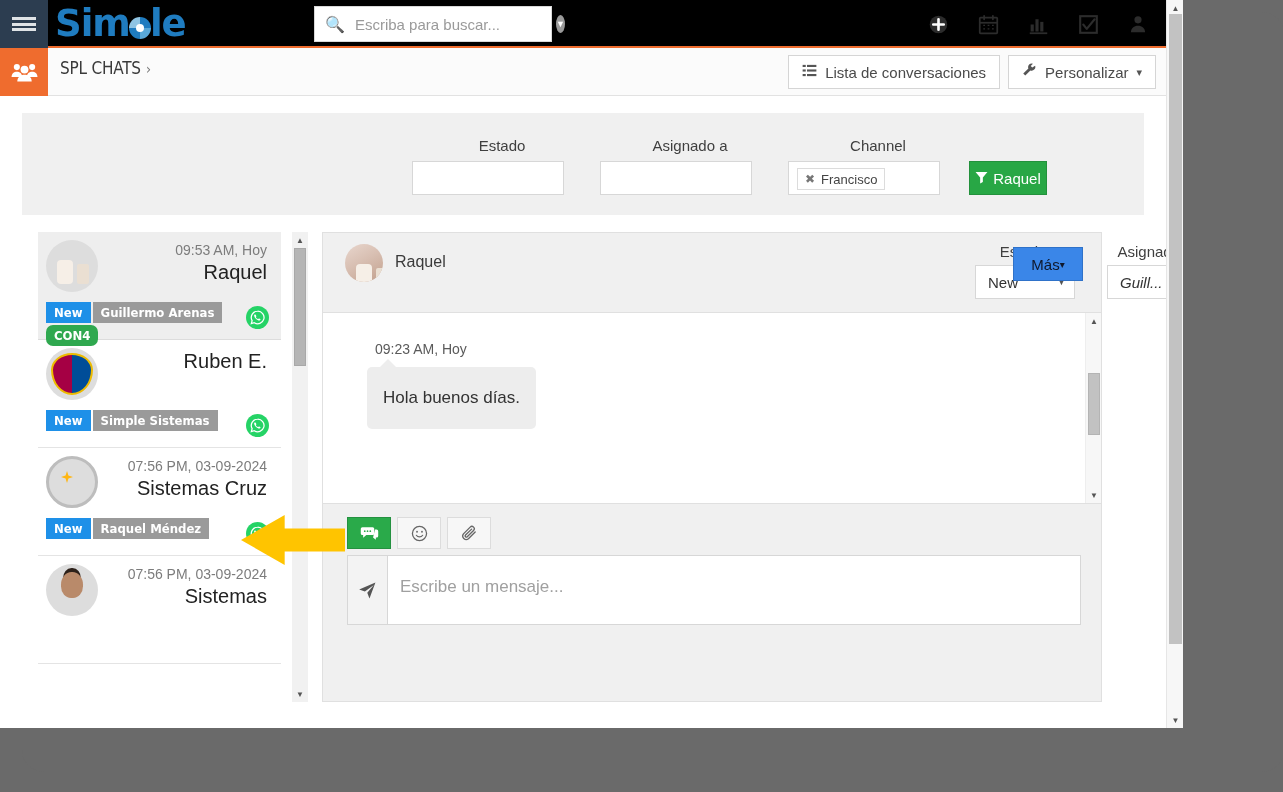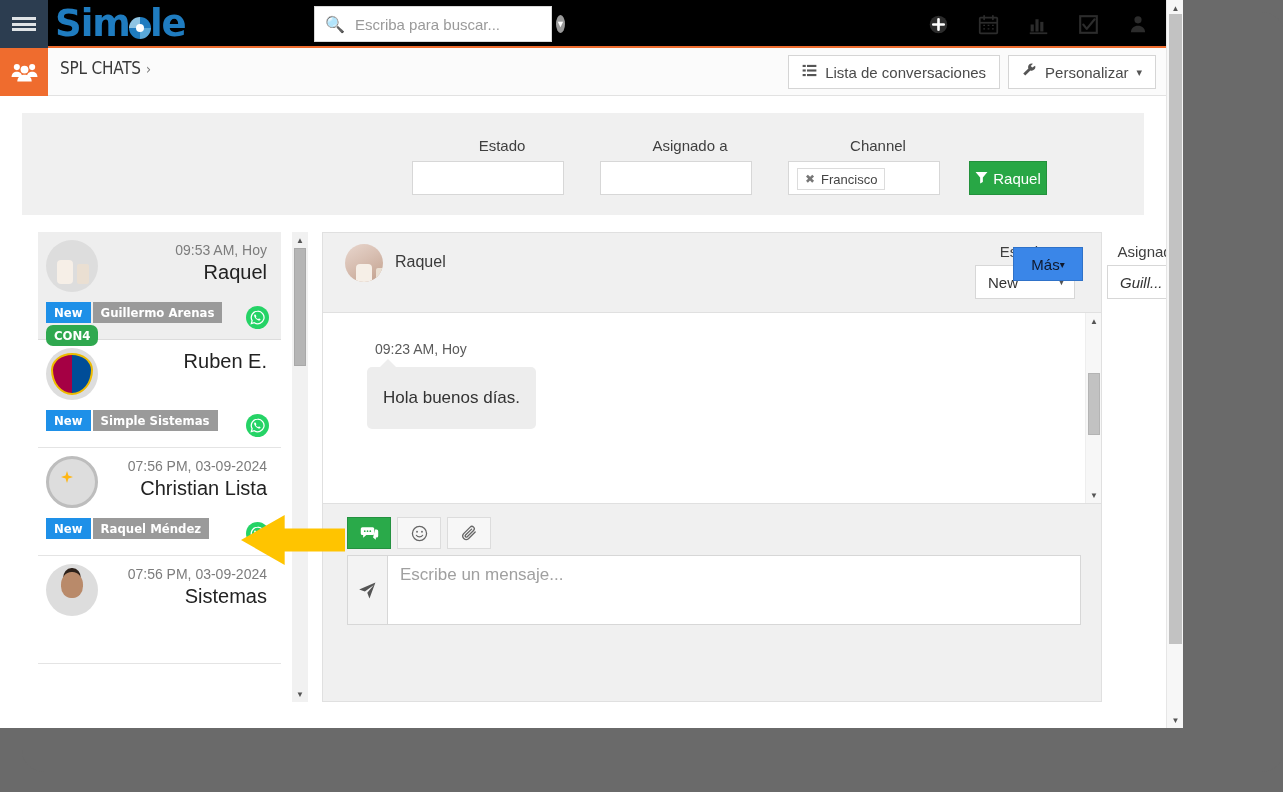--- a/index.html
+++ b/index.html
@@ -349,21 +349,21 @@
     position: absolute; left: 24px; top: 51px;
     width: 734px; height: 70px; display: flex;
   }
   #send-btn {
     width: 40px; background: #f3f3f3; border: 1px solid #d7d7d7; border-right: 0;
     display: flex; align-items: center; justify-content: center;
     color: #555; cursor: pointer; font-size: 17px;
   }
   #msg-input {
     flex: 1; border: 1px solid #d7d7d7; background: #fff;
-    padding: 9px 12px; font-size: 17px; color: #333; resize: none;
+    padding: 21px 12px; font-size: 17px; color: #333; resize: none;
     outline: none; font-family: "Liberation Sans", sans-serif;
   }
   #msg-input::placeholder { color: #a0a0a0; }
 
   
   .yarrow {
     position: absolute;
     background: #ffc400;
     clip-path: polygon(0 50%, 42% 0, 42% 27%, 100% 27%, 100% 73%, 42% 73%, 42% 100%);
     z-index: 40;
@@ -539,21 +539,21 @@
           <svg width="15" height="15" viewBox="0 0 24 24">
               <path d="M12 2a10 10 0 0 0-8.6 15l-1.3 4.6 4.8-1.3A10 10 0 1 0 12 2z" fill="none" stroke="#fff" stroke-width="2"></path>
               <path d="M8.6 7.4c.3 0 .6 0 .8.5l.8 1.9c.1.3 0 .5-.2.7l-.5.6c-.2.2-.2.4 0 .7a8 8 0 0 0 3.2 2.7c.3.1.5.1.7-.1l.6-.7c.2-.2.4-.2.6-.1l1.8.9c.3.2.4.4.3.7-.2.9-1.1 1.6-2 1.6-1.3 0-3.5-1-5.3-2.8s-2.8-4-2.8-5.3c0-.9.7-1.8 1.6-2z" fill="#fff"></path>
             </svg>
         </div>
       </div>
 
       <div class="conv">
         <div class="avatar av-steelers"></div>
         <div class="time">07:56 PM, 03-09-2024</div>
-        <div class="nm">Christian Lista</div>
+        <div class="nm">Sistemas Cruz</div>
         <div class="badges">
           <span class="badge blue">New</span>
           <span class="badge gray">Raquel Méndez</span>
         </div>
         <div class="wa">
           <svg width="15" height="15" viewBox="0 0 24 24">
               <path d="M12 2a10 10 0 0 0-8.6 15l-1.3 4.6 4.8-1.3A10 10 0 1 0 12 2z" fill="none" stroke="#fff" stroke-width="2"></path>
               <path d="M8.6 7.4c.3 0 .6 0 .8.5l.8 1.9c.1.3 0 .5-.2.7l-.5.6c-.2.2-.2.4 0 .7a8 8 0 0 0 3.2 2.7c.3.1.5.1.7-.1l.6-.7c.2-.2.4-.2.6-.1l1.8.9c.3.2.4.4.3.7-.2.9-1.1 1.6-2 1.6-1.3 0-3.5-1-5.3-2.8s-2.8-4-2.8-5.3c0-.9.7-1.8 1.6-2z" fill="#fff"></path>
             </svg>
         </div>

